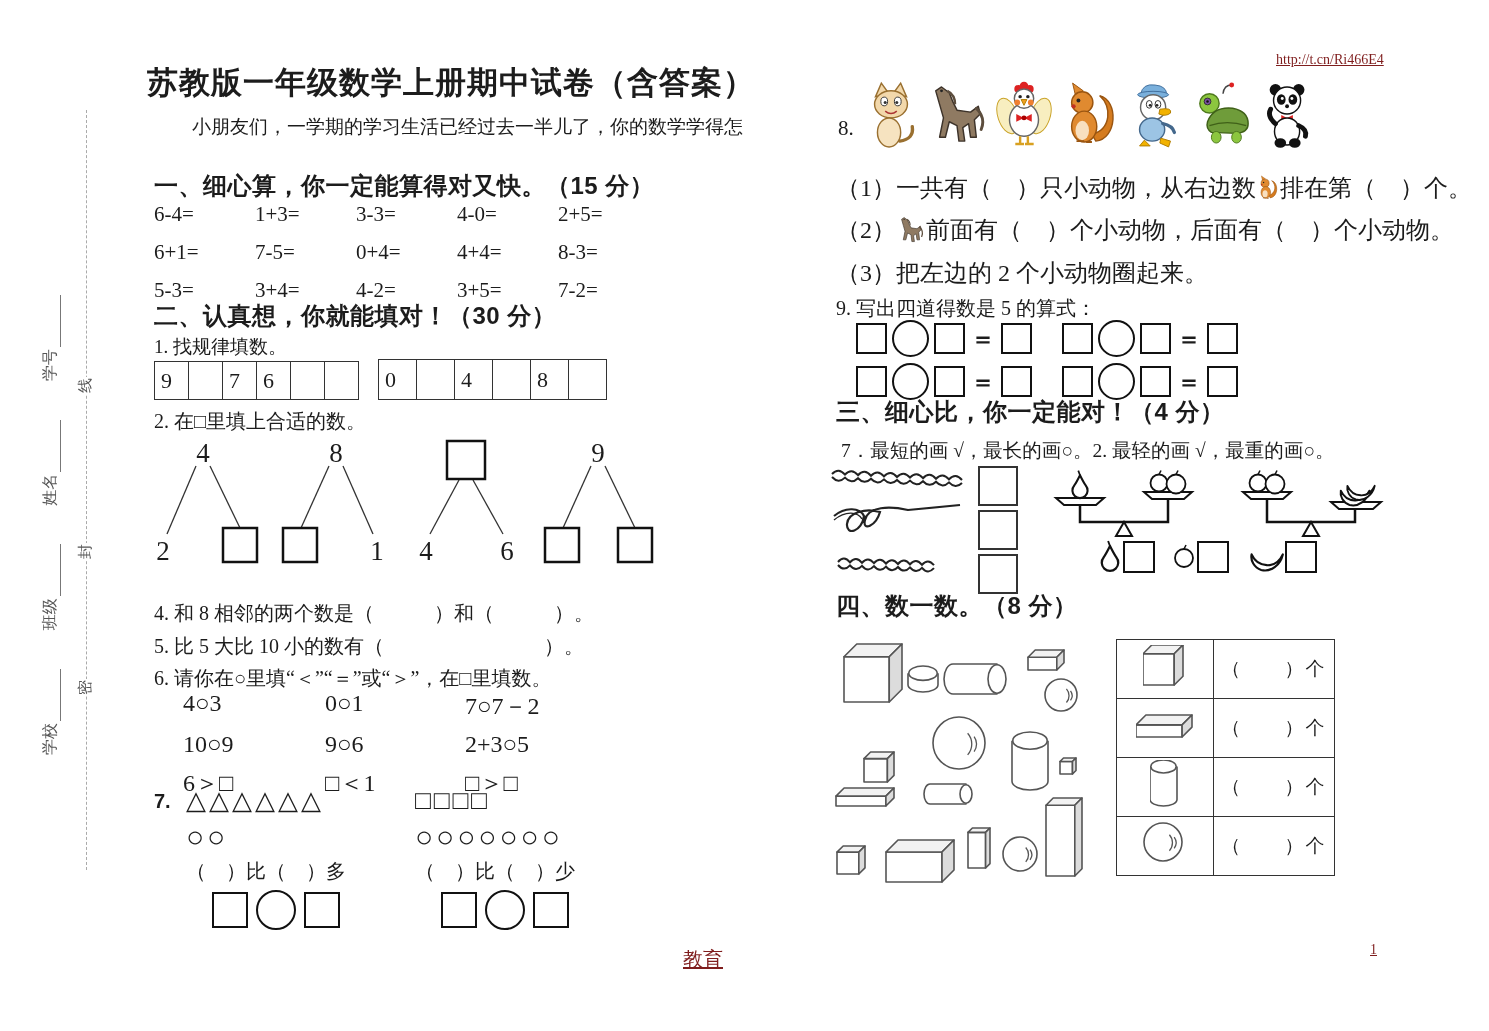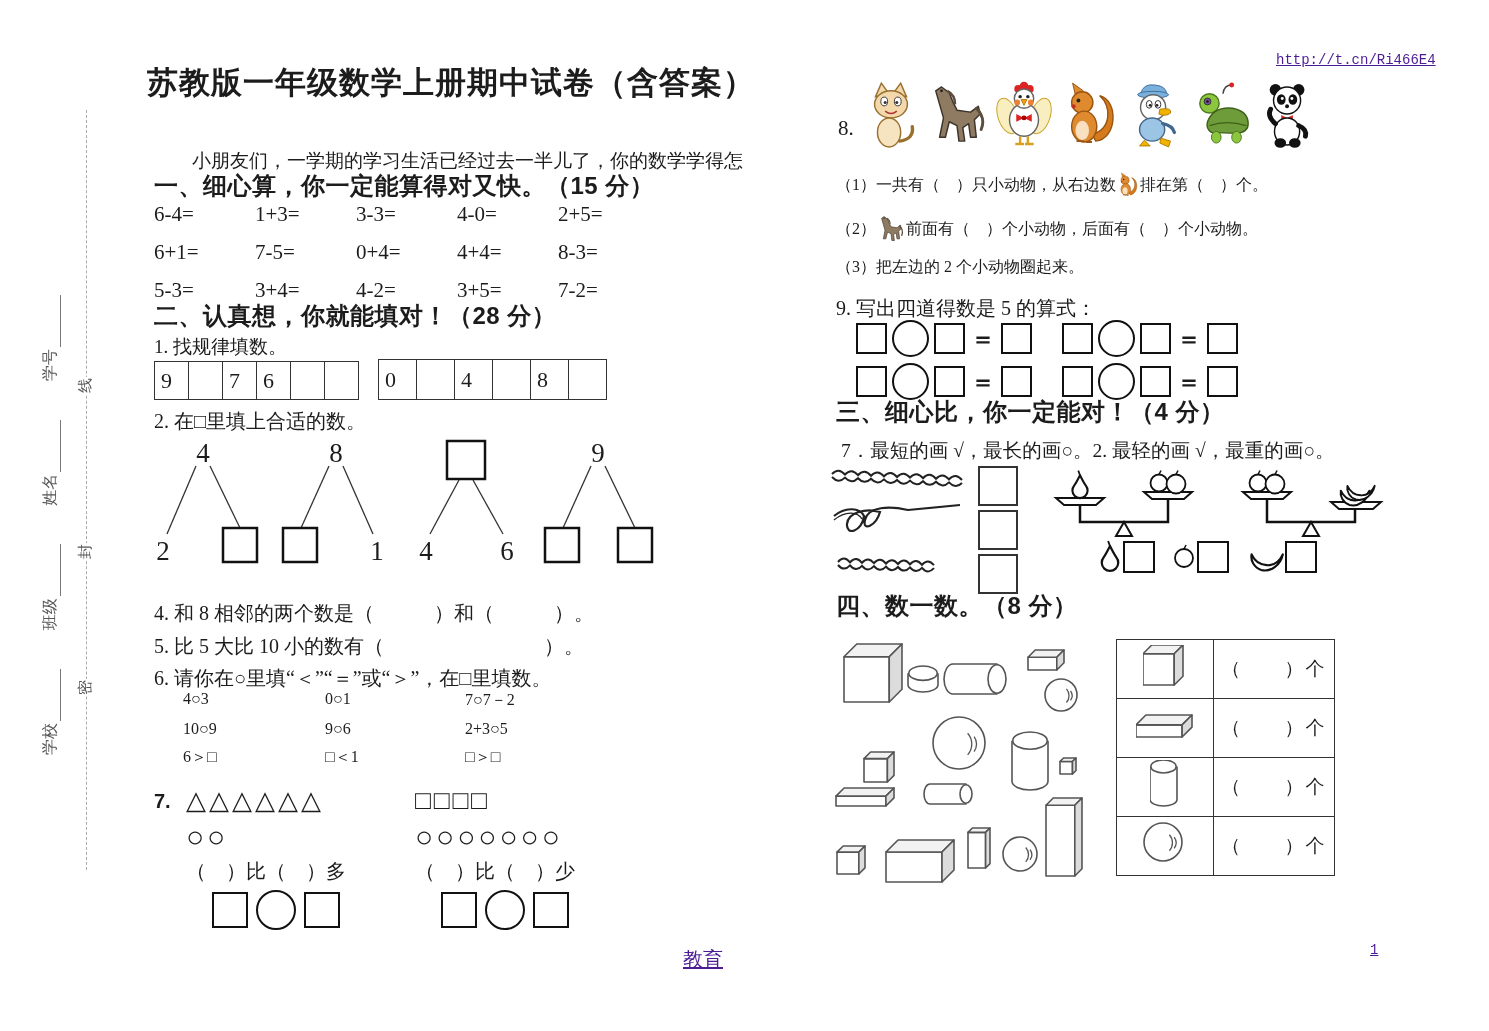--- a/index.html
+++ b/index.html
@@ -1,51 +1,51 @@
 <!DOCTYPE html>
 <html><head>
 <meta charset="utf-8">
 <style>
   html,body{margin:0;padding:0;background:#888;}
   #page{position:relative;width:1489px;height:1031px;background:#fff;overflow:hidden;
         font-family:"Liberation Serif","DejaVu Serif",serif;color:#1c1c1c;}
   .abs{position:absolute;}
   .hei{font-family:"Liberation Sans","DejaVu Sans",sans-serif;font-weight:bold;}
-  .link{color:#4c1d95;text-decoration:underline;cursor:pointer;font-family:Liberation Mono, monospace;}
+  .link{color:#7f1d1d;text-decoration:underline;cursor:pointer;}
 
   
   #student-fields{left:-182px;top:512px;width:460px;height:26px;transform:rotate(-90deg);
     display:flex;justify-content:space-between;font-size:16px;color:#555;}
   .sfield{display:flex;align-items:flex-end;}
   .sline{display:inline-block;width:52px;border-bottom:1px solid #777;height:18px;margin-left:2px;}
   #seal-line{left:86px;top:110px;height:760px;width:0;border-left:1px dashed #aaa;}
   .sealchar{position:absolute;left:77px;transform:rotate(-90deg);background:#fff;color:#555;
     font-size:15px;line-height:1;padding:2px 1px;}
 
   
   #title{left:147px;top:62px;font-size:31px;letter-spacing:1px;}
-  .introline{font-size:19px;margin-top:34px;}
+  .introline{font-size:19px;}
   .h-sec{font-size:24px;letter-spacing:0.5px;}
   .qtext{font-size:20px;white-space:nowrap;}
 
   
   #calc-grid{left:154px;top:202px;display:grid;grid-template-columns:repeat(5,101px);
     row-gap:13px;font-size:21px;}
 
   
   .strip{display:flex;}
   .strip .cell{border:1.5px solid #333;border-left:none;display:flex;align-items:center;
     justify-content:flex-start;padding-left:6px;font-size:22px;background:#fff;}
   .strip .cell:first-child{border-left:1.5px solid #333;}
   #strip1 .cell{width:27px;height:37px;}
   #strip2 .cell{width:31px;height:39px;}
 
   
   #q6-grid{left:183px;top:690px;display:grid;grid-template-columns:142px 140px 170px;
-    row-gap:9px;font-size:16px;}
+    row-gap:9px;font-size:24px;}
 
   
   .q7row1{font-size:26px;letter-spacing:3px;line-height:1.3;}
   .q7row2{font-size:30px;letter-spacing:3px;line-height:1.25;}
   .q7cap{font-size:20px;margin-top:3px;}
   .bcb{display:flex;align-items:center;gap:8px;margin-top:5px;margin-left:26px;}
   .bb{width:32px;height:32px;border:2.5px solid #111;background:#fff;}
   .bc{width:36px;height:36px;border:2.5px solid #111;border-radius:50%;background:#fff;}
 
   
@@ -59,21 +59,21 @@
   .ropebox{width:36px;height:36px;border:2px solid #333;background:#fff;}
 
   
   #count-table{left:1116px;top:639px;border-collapse:collapse;}
   #count-table td{border:1.5px solid #333;height:56px;text-align:center;vertical-align:middle;}
   #count-table td.icon{width:94px;}
   #count-table td.ans{width:118px;font-size:19px;letter-spacing:2px;}
 
   .animalrow{display:flex;justify-content:space-between;width:456px;}
   .inline-icon{display:inline-flex;align-items:flex-end;margin:0 1px;}
-  .subq{display:flex;align-items:center;font-size:16px;white-space:nowrap;text-align:center;}
+  .subq{display:flex;align-items:center;font-size:24px;white-space:nowrap;text-align:center;}
 </style>
 </head>
 <body>
 
 <div id="page">
 
   <div class="abs" id="student-fields">
     <span class="sfield">
       <span>学校</span>
         <span class="sline"></span>
@@ -113,21 +113,21 @@
     <span>0+4=</span>
     <span>4+4=</span>
     <span>8-3=</span>
     <span>5-3=</span>
     <span>3+4=</span>
     <span>4-2=</span>
     <span>3+5=</span>
     <span>7-2=</span>
   </div>
 
-  <div class="abs hei h-sec" style="left:154px;top:300px;">二、认真想，你就能填对！（28 分）</div>
+  <div class="abs hei h-sec" style="left:154px;top:300px;">二、认真想，你就能填对！（30 分）</div>
   <div class="abs qtext" style="left:154px;top:334px;font-size:19px;">1. 找规律填数。</div>
 
   <div class="abs strip" id="strip1" style="left:154px;top:361px;">
     <span class="cell">9</span>
     <span class="cell"></span>
     <span class="cell">7</span>
     <span class="cell">6</span>
     <span class="cell"></span>
     <span class="cell"></span>
   </div>

